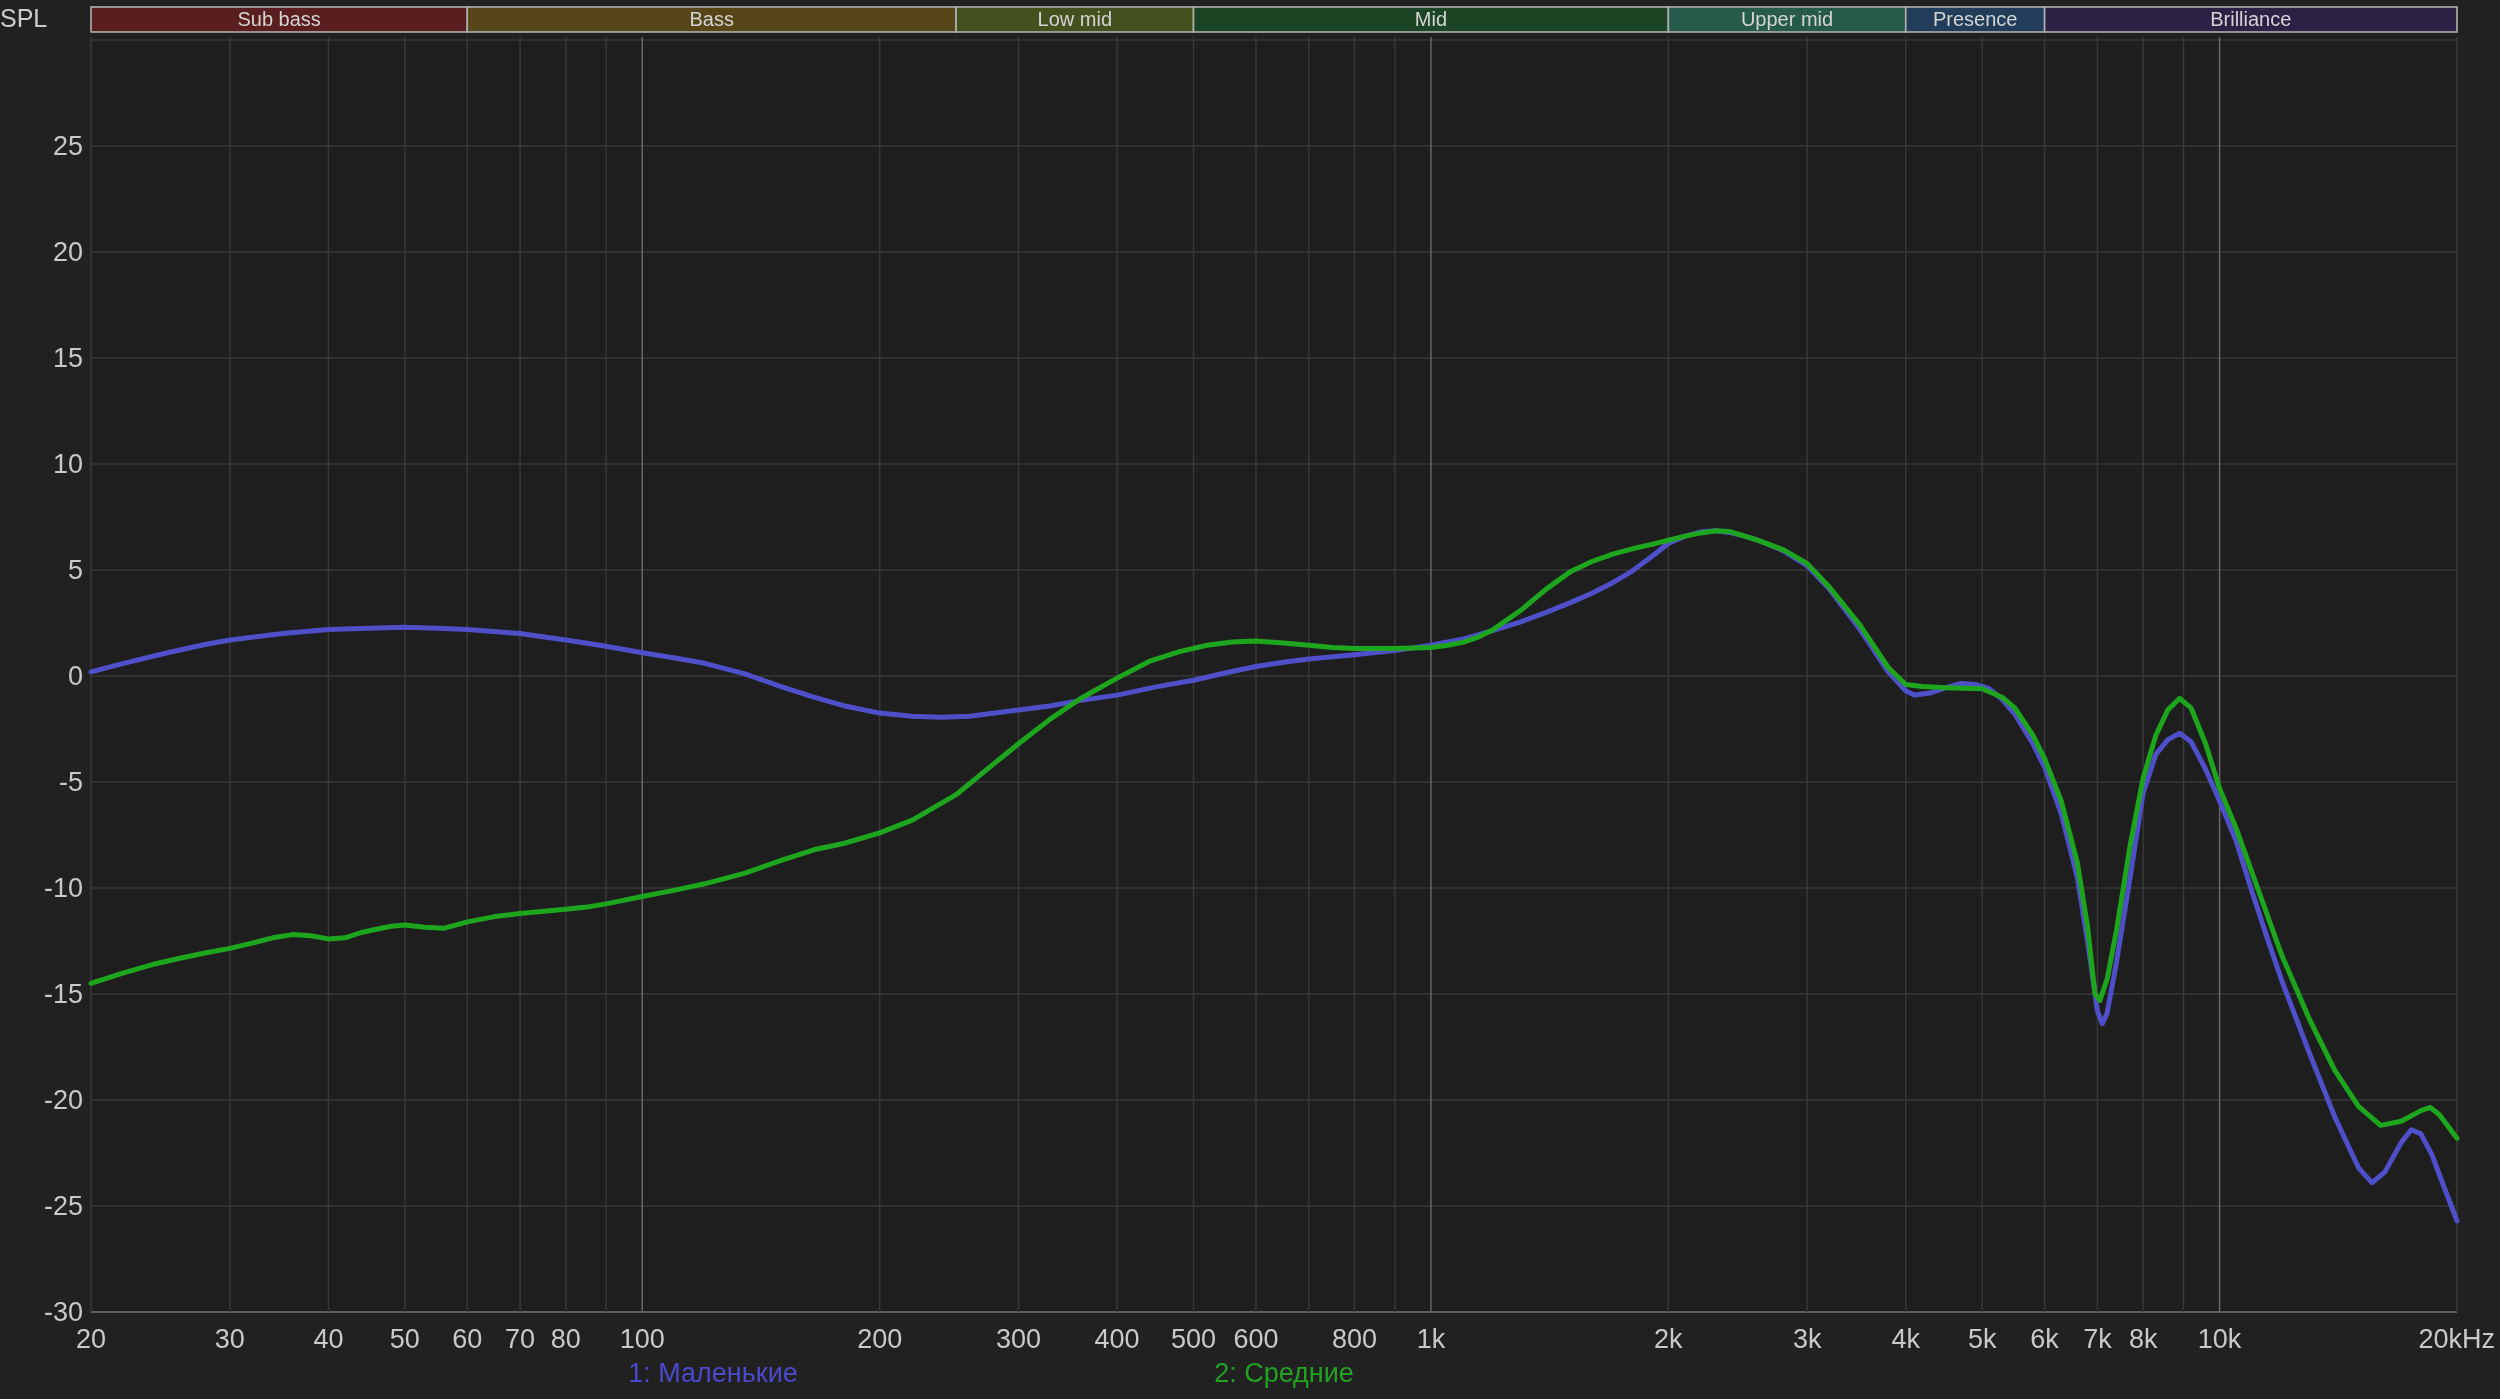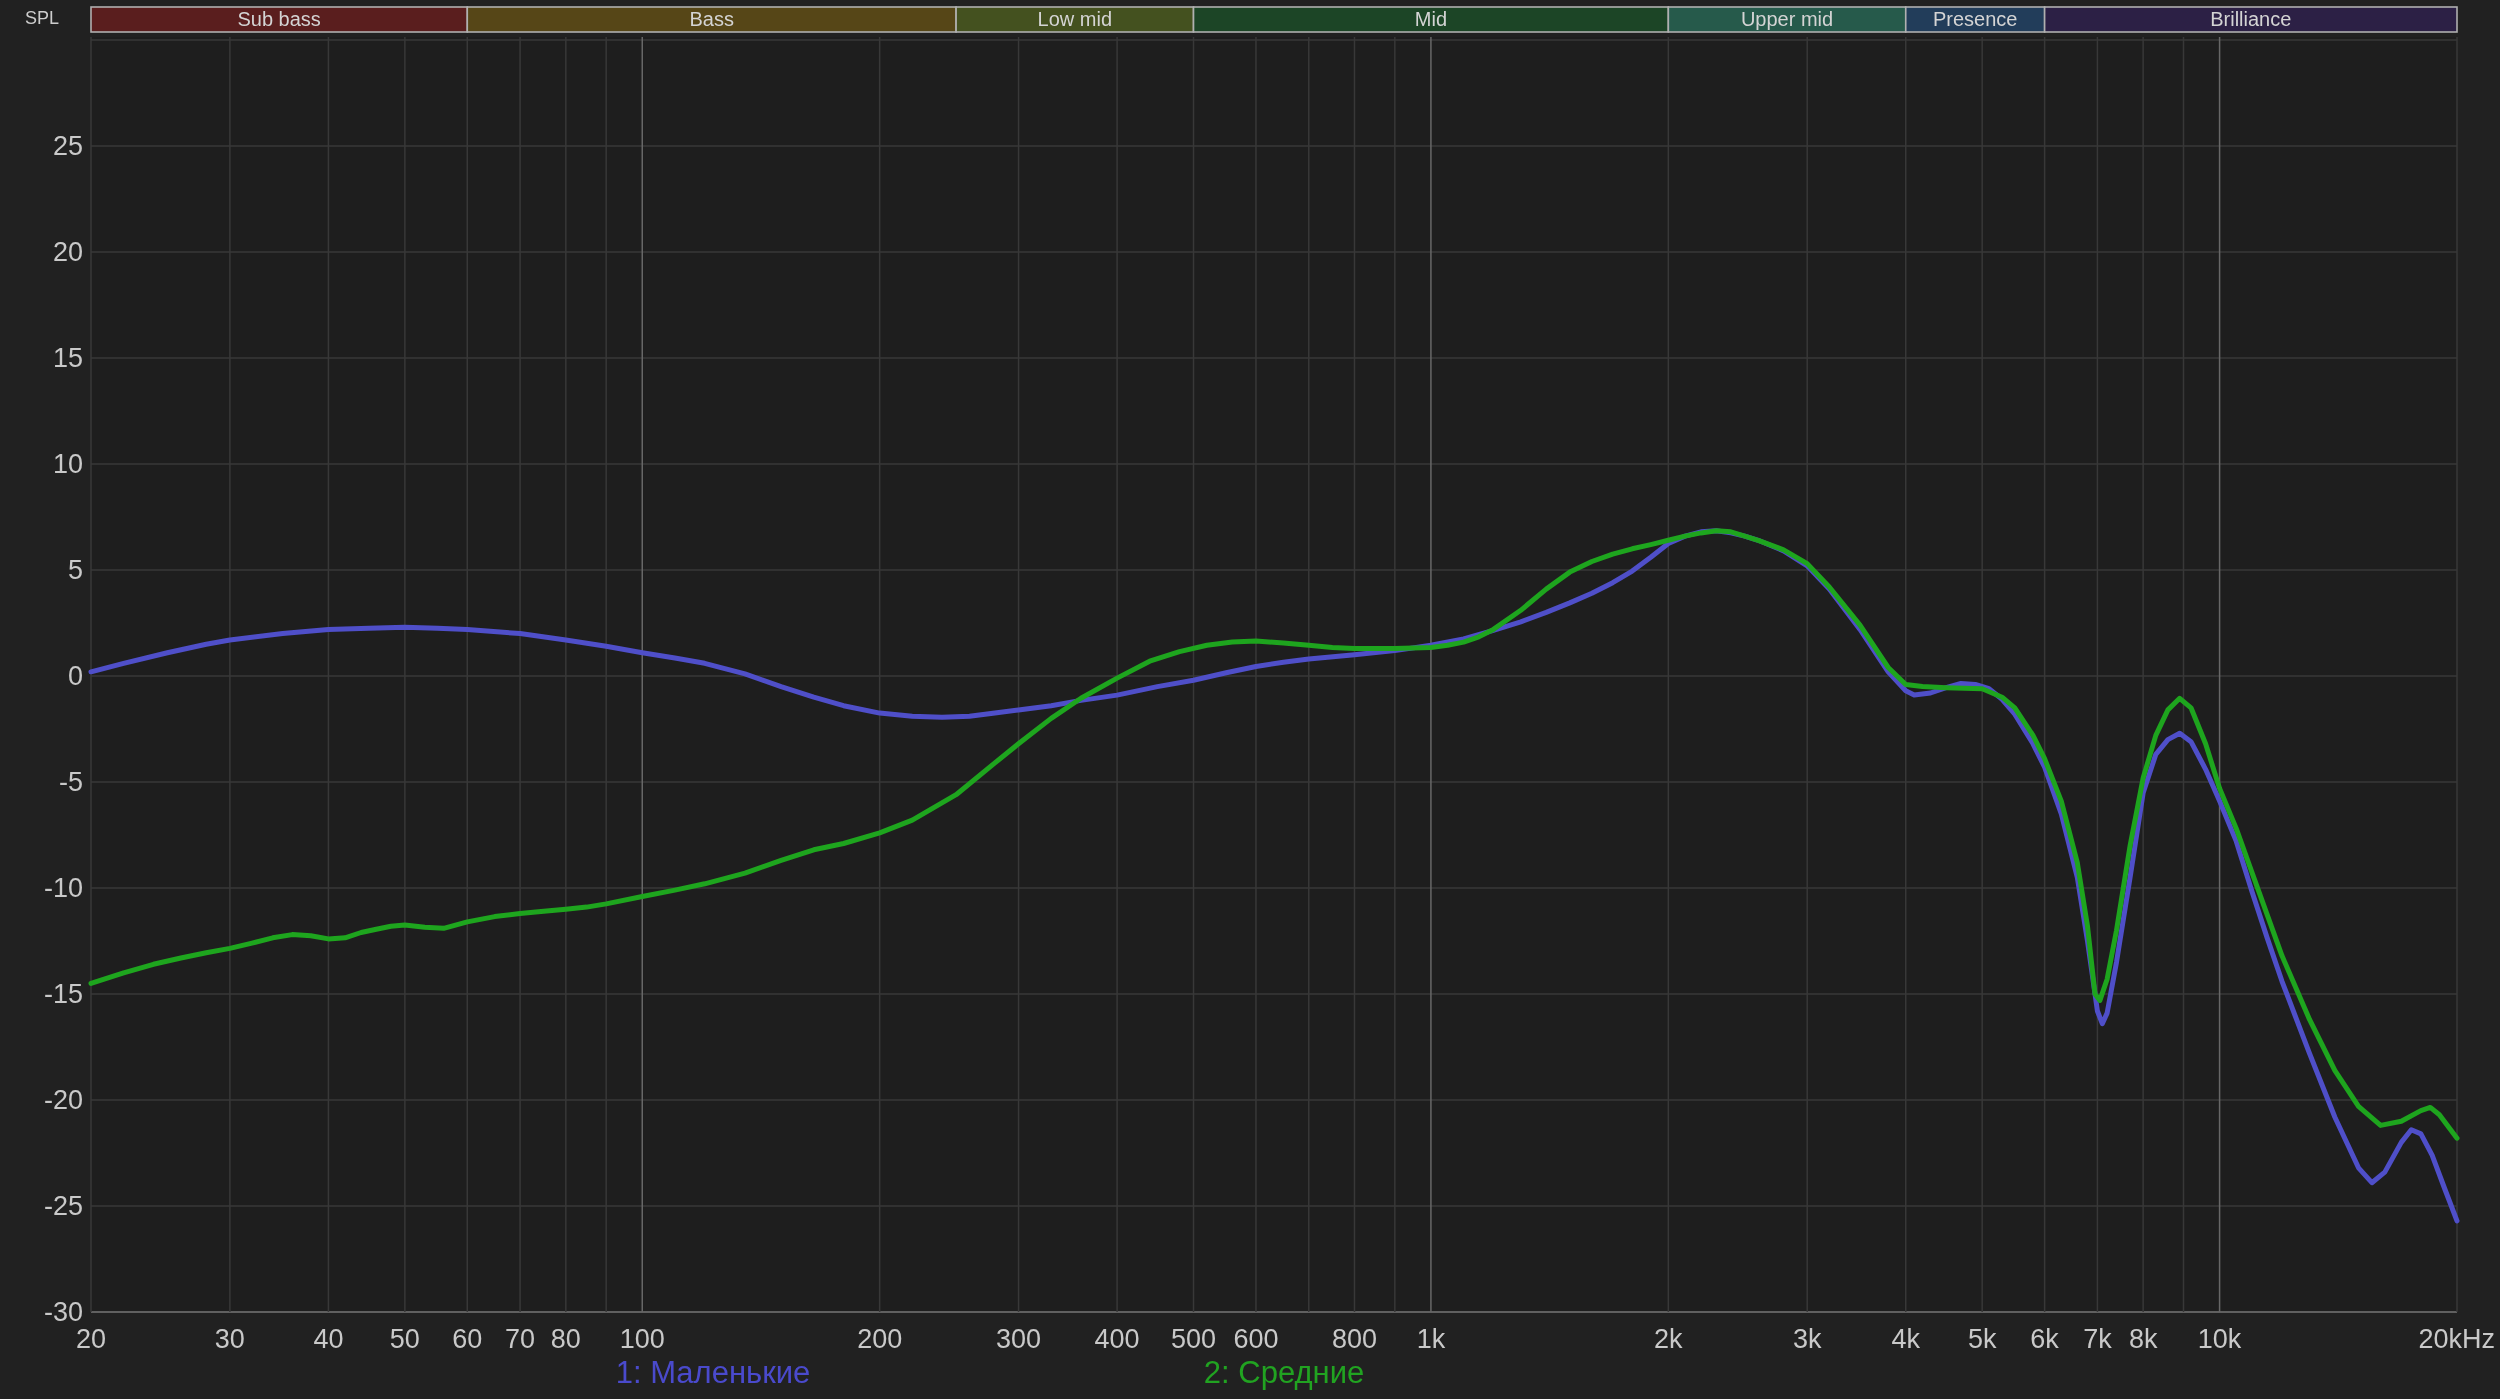--- a/index.html
+++ b/index.html
@@ -8,25 +8,25 @@
     background:#212121;
     font-family:"Liberation Sans", sans-serif;
     position:relative;
     overflow:hidden;
   }
   .stage{position:absolute;inset:0;}
   svg{position:absolute;left:0;top:0;}
   svg text{font-family:"Liberation Sans", sans-serif;}
   .spl-label{
     position:absolute;left:0;top:3px;width:84px;
-    text-align:center;font-size:18px;color:#cdcdcd;line-height:30px;
+    text-align:left;font-size:25px;color:#cdcdcd;line-height:30px;
   }
   .legend-item{
     position:absolute;top:1358px;transform:translateX(-50%);
-    font-size:31px;line-height:30px;white-space:nowrap;
+    font-size:27px;line-height:30px;white-space:nowrap;
   }
 </style>
 </head>
 <body>
 
 <div class="stage">
   <div class="spl-label">SPL</div>
   <svg id="chart" width="2500" height="1399" viewBox="0 0 2500 1399">
       <rect x="91" y="37" width="2366" height="1275" fill="#1e1e1e"></rect>
       <g>

